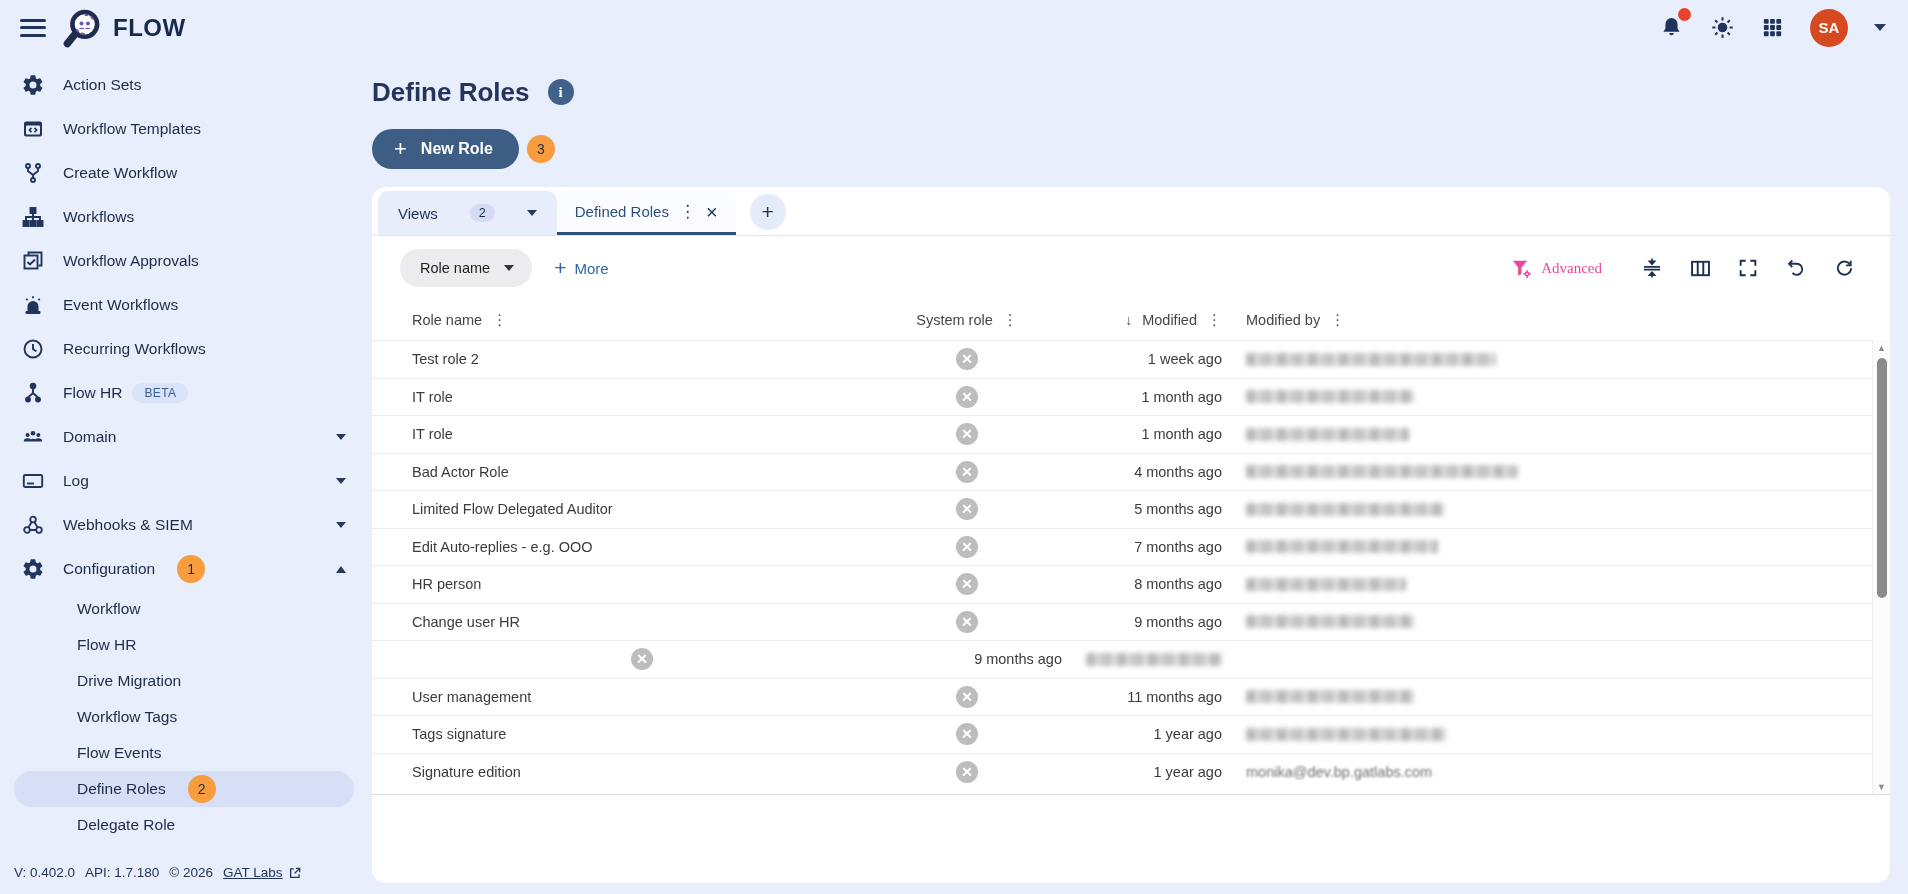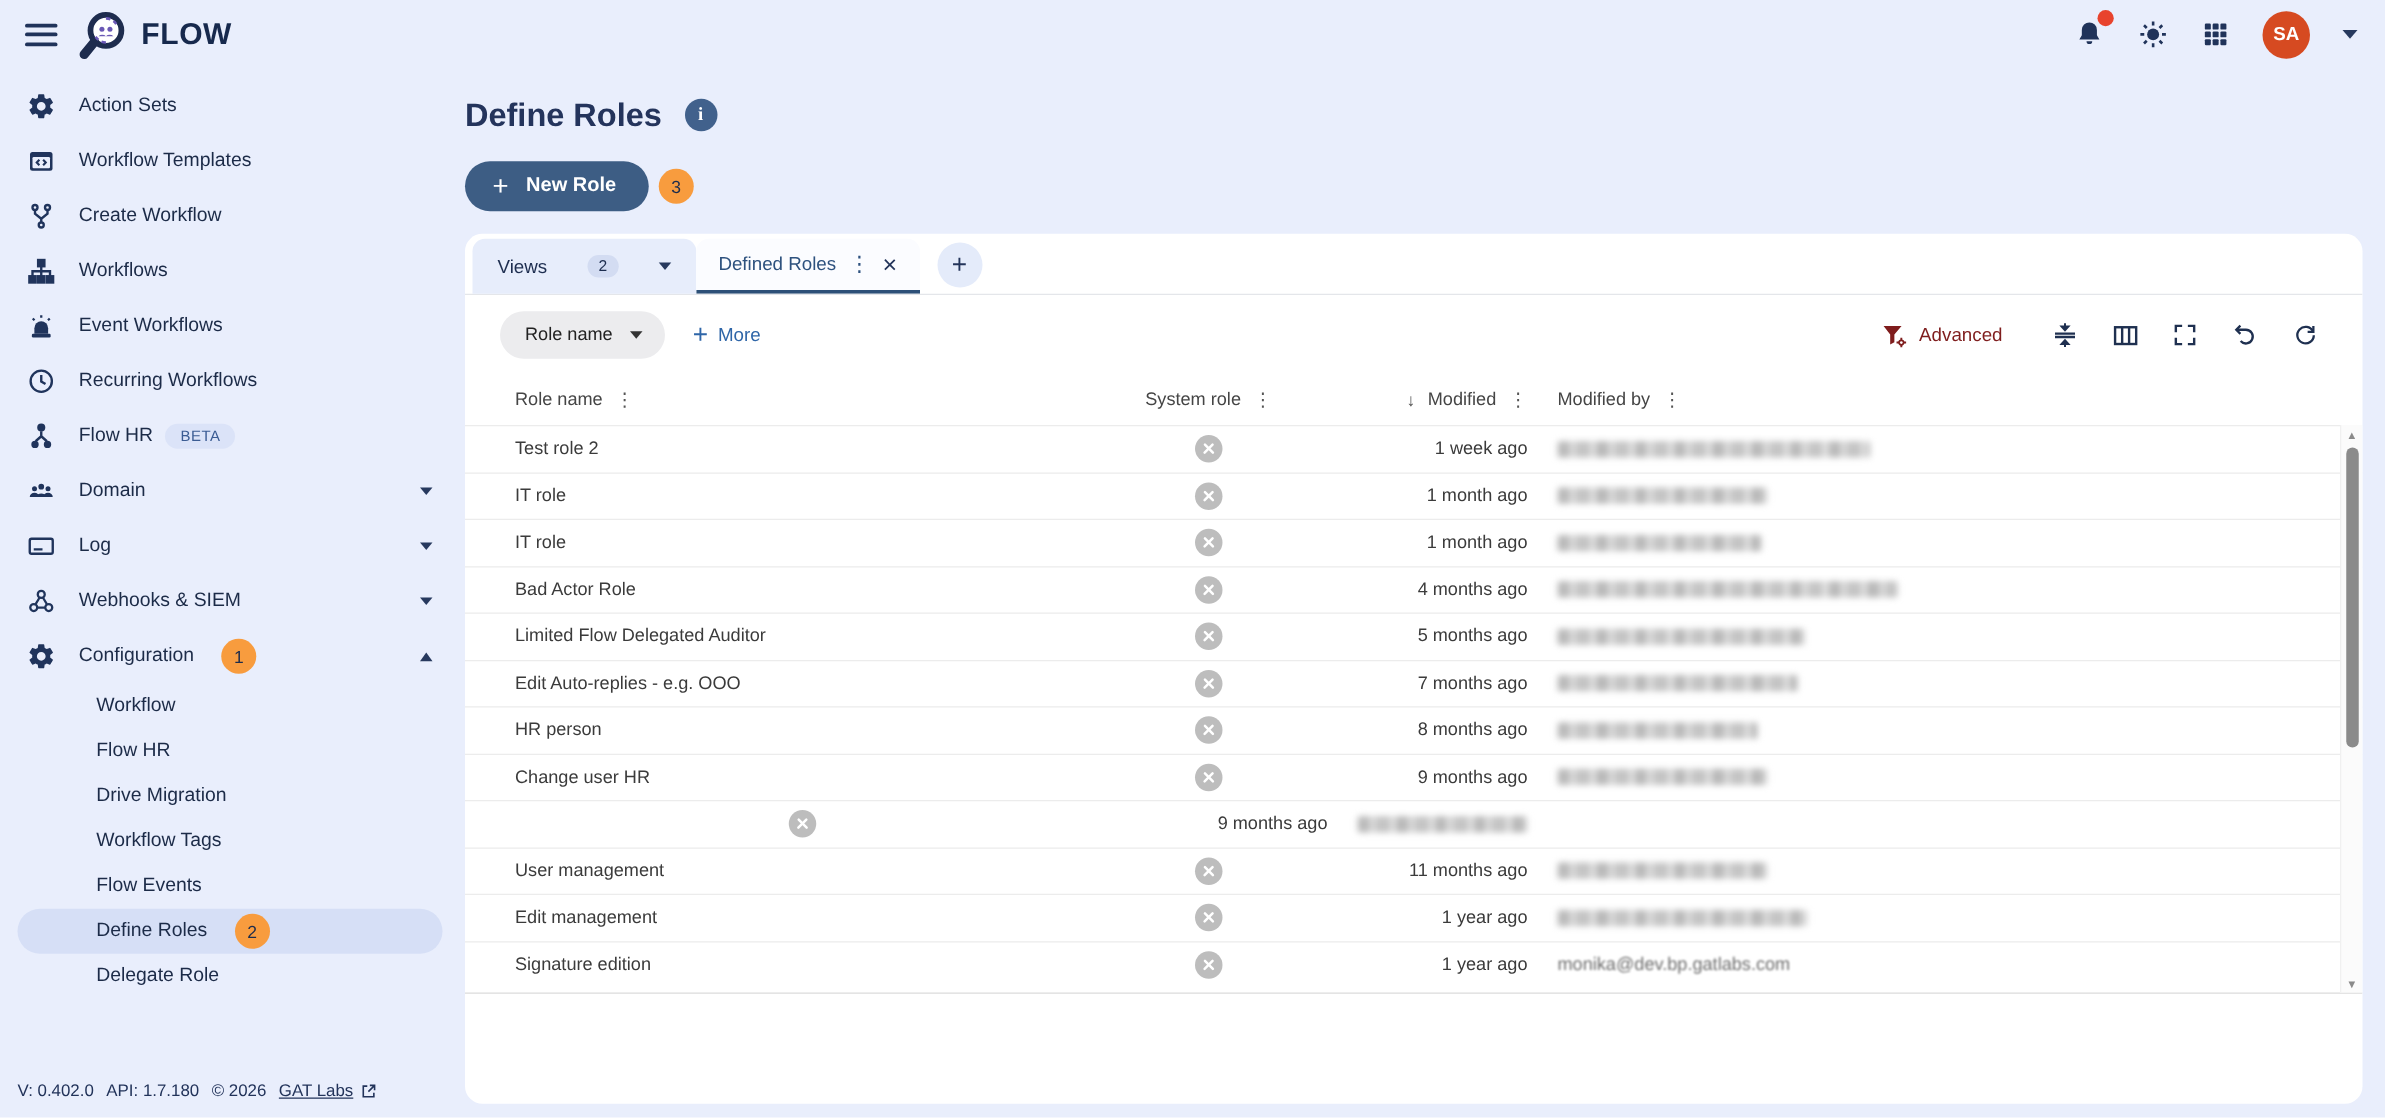--- a/index.html
+++ b/index.html
@@ -57,21 +57,21 @@
   .kebab { color:#2d517e; font-size:17px; line-height:1; letter-spacing:0; cursor:pointer; }
   .tab-close { color:#23345a; font-size:20px; line-height:1; cursor:pointer; }
   .tab-add { width:36px; height:36px; border-radius:50%; background:#e4ebfa; color:#23345a; font-size:21px; display:flex; align-items:center; justify-content:center; margin:0 0 5px 14px; cursor:pointer; }
   .tab-divider { height:1px; background:#e4e6ea; }
 
   .toolbar { height:64px; display:flex; align-items:center; padding:0 34px 0 28px; }
   .chip { height:38px; background:#ececee; border-radius:19px; display:flex; align-items:center; gap:14px; padding:0 18px 0 20px; font-size:14.5px; color:#222; cursor:pointer; }
   .chip .caret { border-top-color:#333; }
   .more-link { display:flex; align-items:center; gap:8px; color:#2f66a8; font-size:15px; margin-left:22px; cursor:pointer; }
   .more-link .plus { font-size:21px; font-weight:400; }
-  .toolbar-right { margin-left:auto; display:flex; align-items:center; gap:24px; color:#7f1d1d; }
+  .toolbar-right { margin-left:auto; display:flex; align-items:center; gap:24px; color:#ec4899;font-family:Liberation Serif, serif; }
   .adv { display:flex; align-items:center; gap:8px; font-size:15px; cursor:pointer; }
   .tool-ic { width:24px; height:24px; color:#1f3050; cursor:pointer; display:flex; align-items:center; justify-content:center; }
 
   
   .table-wrap { position:relative; height:495px; overflow:hidden; border-bottom:1px solid #dcdcdc; }
   .t-head, .t-row { display:grid; grid-template-columns:460px 190px 160px 1fr; padding:0 40px; align-items:center; }
   .t-head { height:40px; font-size:14.5px; color:#454545; }
   .hcell { display:flex; align-items:center; gap:10px; }
   .hcell .kb { color:#555; font-size:15px; cursor:pointer; }
   .hcell.c { justify-content:center; }
@@ -307,20 +307,28 @@
             <span class="nav-ic">
               <svg width="24" height="24" class="ic">
                 <use href="#sym-sitemap"></use>
               </svg>
             </span>
             <span class="nav-label">Workflows</span>
           </div>
           <div class="nav-item">
             <span class="nav-ic">
               <svg width="24" height="24" class="ic">
+                <use href="#sym-approve"></use>
+              </svg>
+            </span>
+            <span class="nav-label">Workflow Approvals</span>
+          </div>
+          <div class="nav-item">
+            <span class="nav-ic">
+              <svg width="24" height="24" class="ic">
                 <use href="#sym-siren"></use>
               </svg>
             </span>
             <span class="nav-label">Event Workflows</span>
           </div>
           <div class="nav-item">
             <span class="nav-ic">
               <svg width="24" height="24" class="ic">
                 <use href="#sym-clock"></use>
               </svg>
@@ -597,21 +605,21 @@
                 <div>User management</div>
                 <div class="cell-c">
                   <span class="x-circle"></span>
                 </div>
                 <div class="cell-r">11 months ago</div>
                 <div class="cell-email">
                   <span class="redacted" style="width: 168px;"></span>
                 </div>
               </div>
               <div class="t-row">
-                <div>Edit management</div>
+                <div>Tags signature</div>
                 <div class="cell-c">
                   <span class="x-circle"></span>
                 </div>
                 <div class="cell-r">1 year ago</div>
                 <div class="cell-email">
                   <span class="redacted" style="width: 200px;"></span>
                 </div>
               </div>
               <div class="t-row">
                 <div>Signature edition</div>

